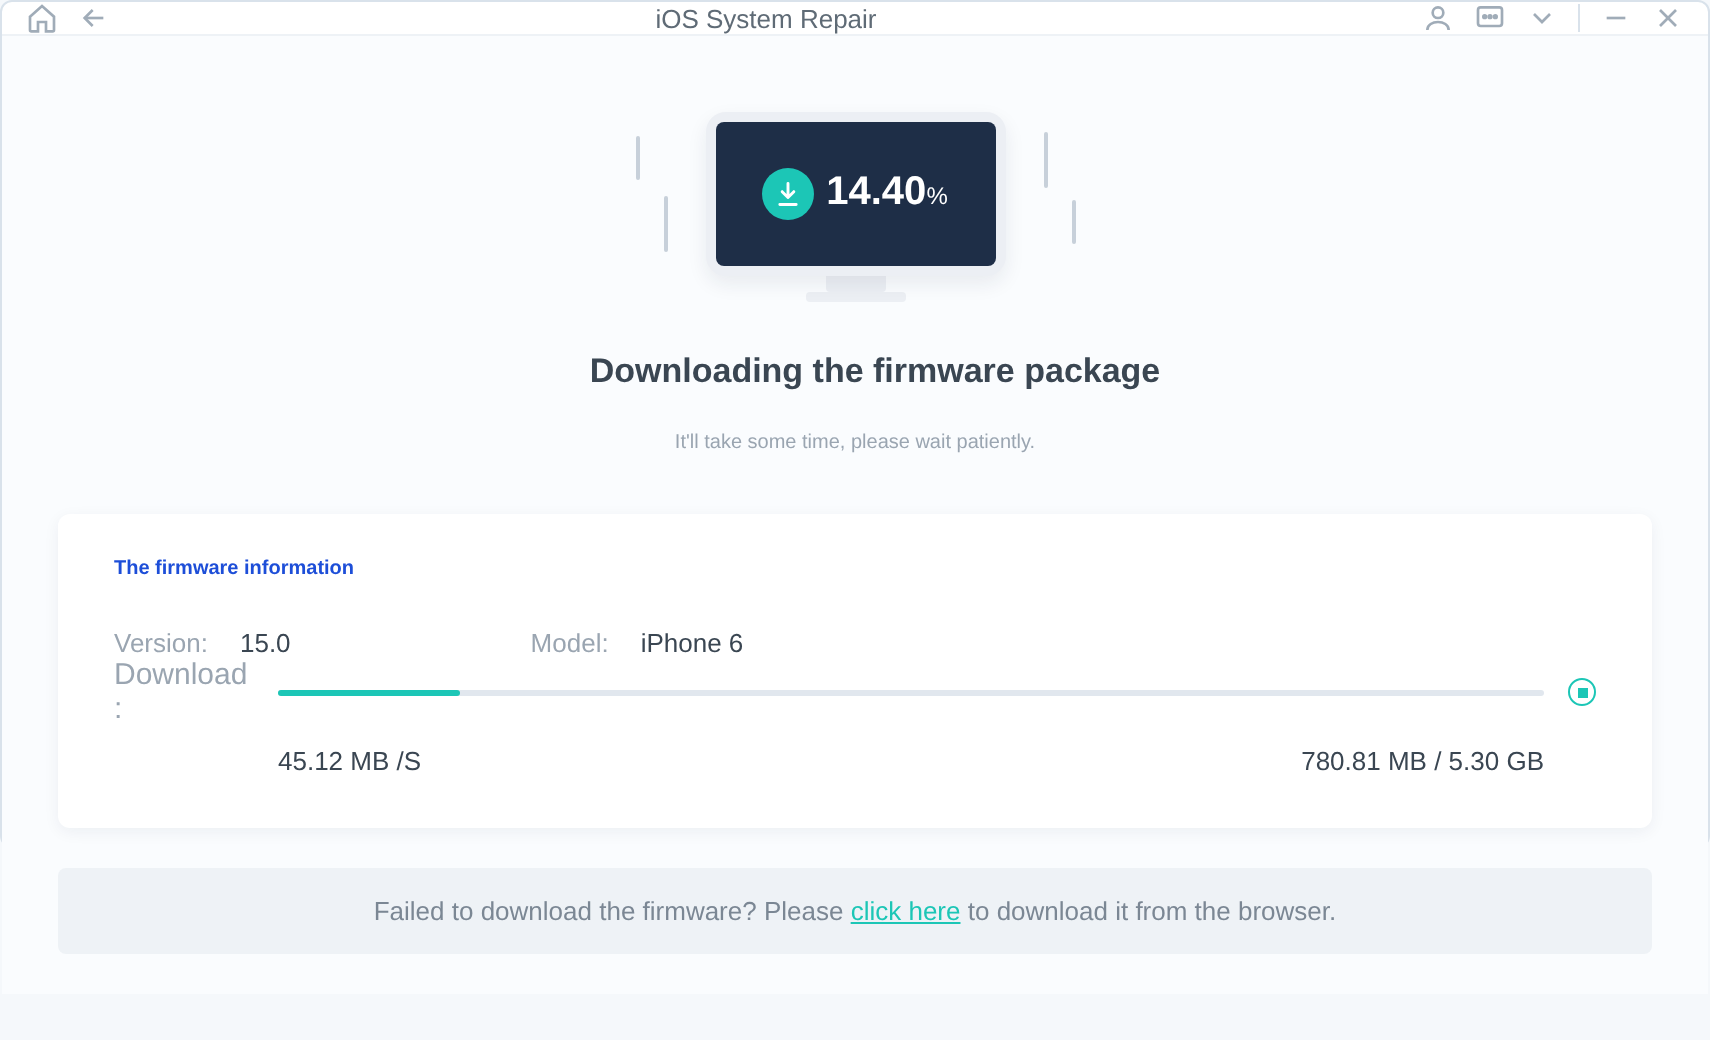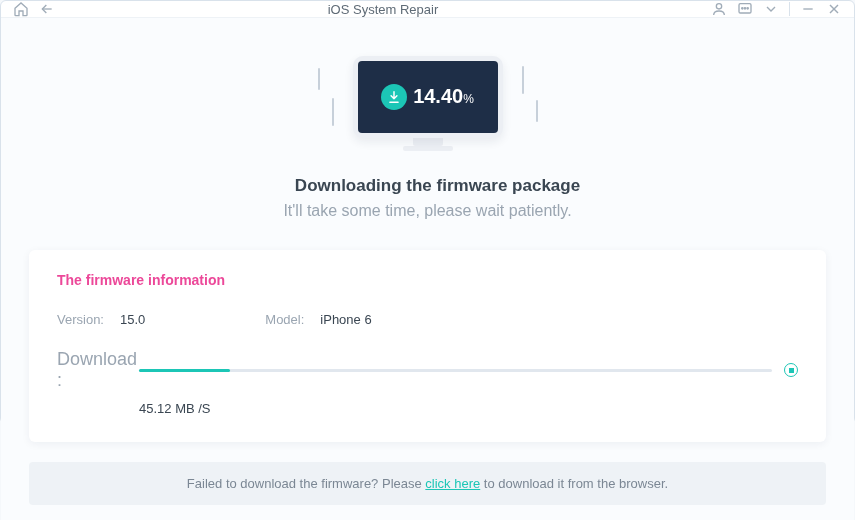--- a/index.html
+++ b/index.html
@@ -110,50 +110,49 @@
   }
 
   .headline {
     margin-top: 18px;
     font-size: 17px;
     font-weight: 600;
     color: #3a4652;
     margin-left: 20px;
   }
   .subhead {
-    margin-top: 6px;
-    font-size: 16px;
+    margin-top: 20px;
+    font-size: 10px;
     color: #9aa5b1;
   }
 
   .card {
     margin-top: 30px;
     width: 100%;
     background: #fff;
     border-radius: 6px;
     box-shadow: 0 2px 8px rgba(20,40,60,0.06);
     padding: 22px 28px 26px 28px;
   }
   .card-title {
-    font-size: 14px;
+    font-size: 10px;
     font-weight: 700;
-    color: #ec4899;
+    color: #1d4ed8;
     margin-bottom: 24px;
   }
   .info-row {
     display: flex;
     gap: 120px;
     font-size: 13px;
-    margin-bottom: 22px;
   }
   .info-item { display: flex; gap: 16px; }
   .info-label { color: #9aa5b1; }
   .info-value { color: #3a4652; }
 
-  .dl-row { display: flex; align-items: center; gap: 12px; font-size: 18px; justify-content: flex-end; }
+  .dl-row { display: flex; align-items: center; gap: 12px; font-size: 15px; justify-content: flex-end; }
   .dl-label { color: #9aa5b1; width: 70px; }
   .progress-track {
     flex: 1;
     height: 3px;
     background: #e1e7ee;
     border-radius: 2px;
     position: relative;
   }
   .progress-fill {
     height: 100%;
@@ -298,20 +297,21 @@
 
       <div class="dl-row">
         <span class="dl-label">Download :</span>
         <div class="progress-track">
           <div class="progress-fill" id="progress-fill" style="width: 14.4%;"></div>
         </div>
         <span class="stop-btn"></span>
       </div>
       <div class="dl-meta">
         <span>45.12 MB /S</span>
+        <span>780.81 MB / 5.30 GB</span>
       </div>
     </div>
 
     <div class="footer-bar">
       <span>Failed to download the firmware? Please </span><a href="#">click here</a><span> to download it from the browser.</span>
     </div>
 
   </div>
 </div>
 

